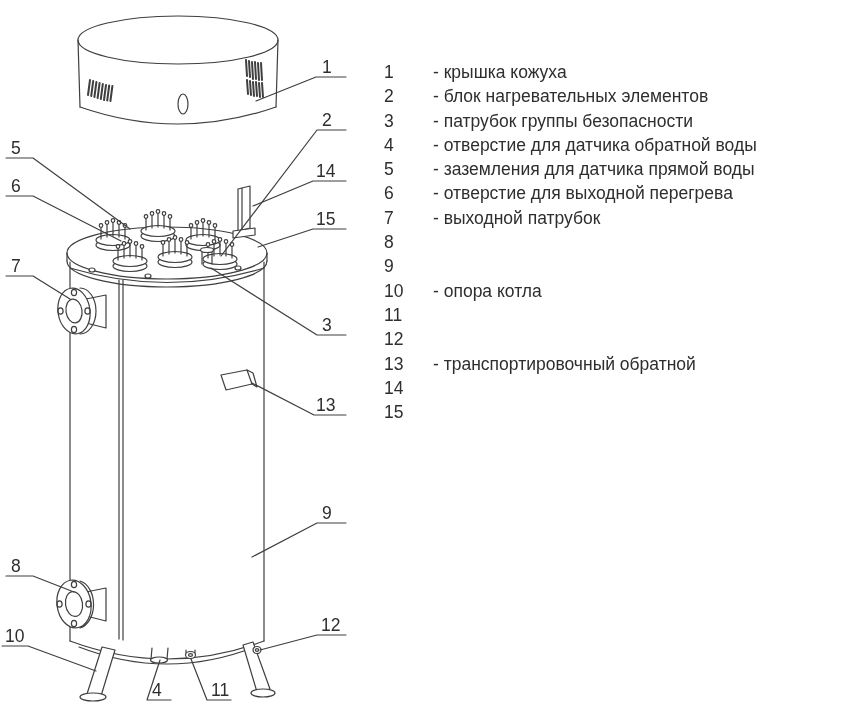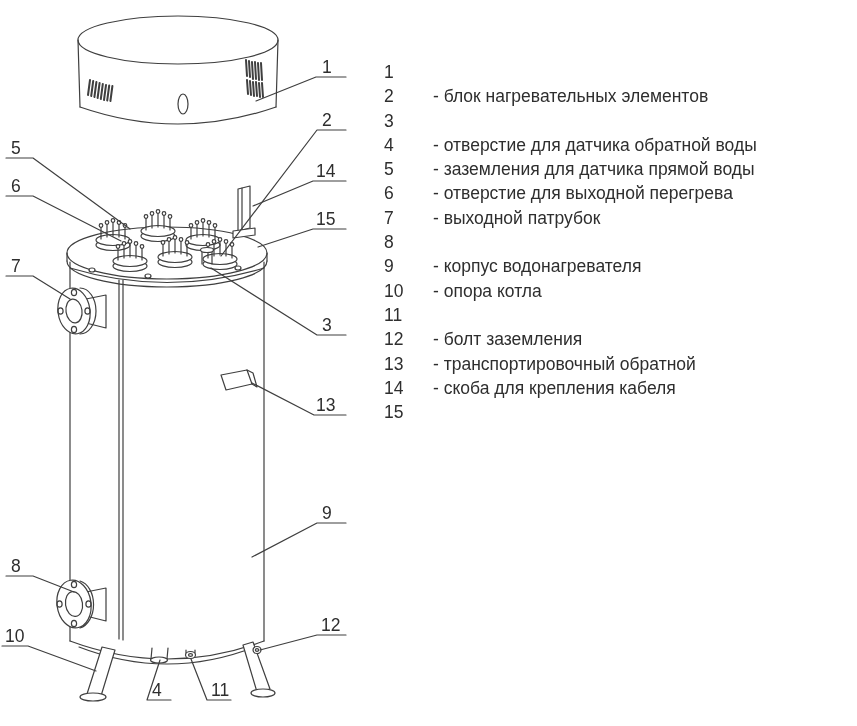--- a/index.html
+++ b/index.html
@@ -222,27 +222,29 @@
       <g>
         <polyline class="ln" points="260,650 317,635 346,635"></polyline>
         <text class="num" x="321" y="631">12</text>
       </g>
     </g>
   </svg>
 
   <div class="legend">
     <div class="legend-row">
       <span class="legend-num">1</span>
+      <span class="legend-text">- крышка кожуха</span>
     </div>
     <div class="legend-row">
       <span class="legend-num">2</span>
       <span class="legend-text">- блок нагревательных элементов</span>
     </div>
     <div class="legend-row">
       <span class="legend-num">3</span>
+      <span class="legend-text">- патрубок группы безопасности</span>
     </div>
     <div class="legend-row">
       <span class="legend-num">4</span>
       <span class="legend-text">- отверстие для датчика обратной воды</span>
     </div>
     <div class="legend-row">
       <span class="legend-num">5</span>
       <span class="legend-text">- заземления для датчика прямой воды</span>
     </div>
     <div class="legend-row">
@@ -251,39 +253,36 @@
     </div>
     <div class="legend-row">
       <span class="legend-num">7</span>
       <span class="legend-text">- выходной патрубок</span>
     </div>
     <div class="legend-row">
       <span class="legend-num">8</span>
     </div>
     <div class="legend-row">
       <span class="legend-num">9</span>
-      <span class="legend-text">- корпус водонагревателя</span>
     </div>
     <div class="legend-row">
       <span class="legend-num">10</span>
       <span class="legend-text">- опора котла</span>
     </div>
     <div class="legend-row">
       <span class="legend-num">11</span>
     </div>
     <div class="legend-row">
       <span class="legend-num">12</span>
-      <span class="legend-text">- болт заземления</span>
     </div>
     <div class="legend-row">
       <span class="legend-num">13</span>
       <span class="legend-text">- транспортировочный обратной</span>
     </div>
     <div class="legend-row">
       <span class="legend-num">14</span>
-      <span class="legend-text">- скоба для крепления кабеля</span>
     </div>
     <div class="legend-row">
       <span class="legend-num">15</span>
     </div>
   </div>
 
 </div>
 
 </body></html>

